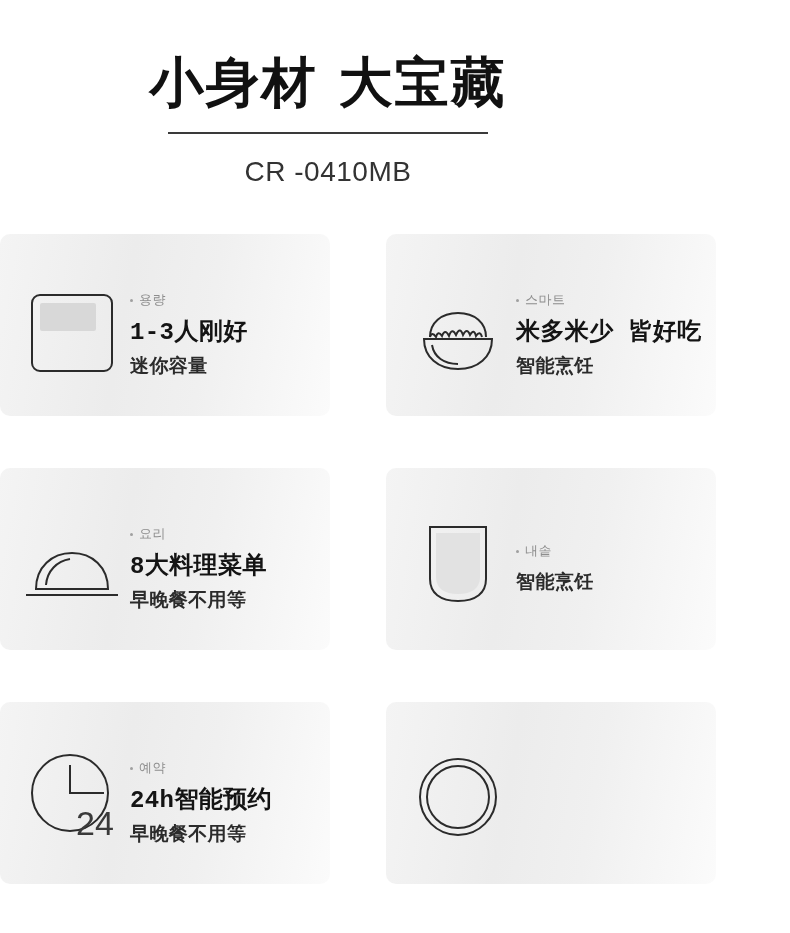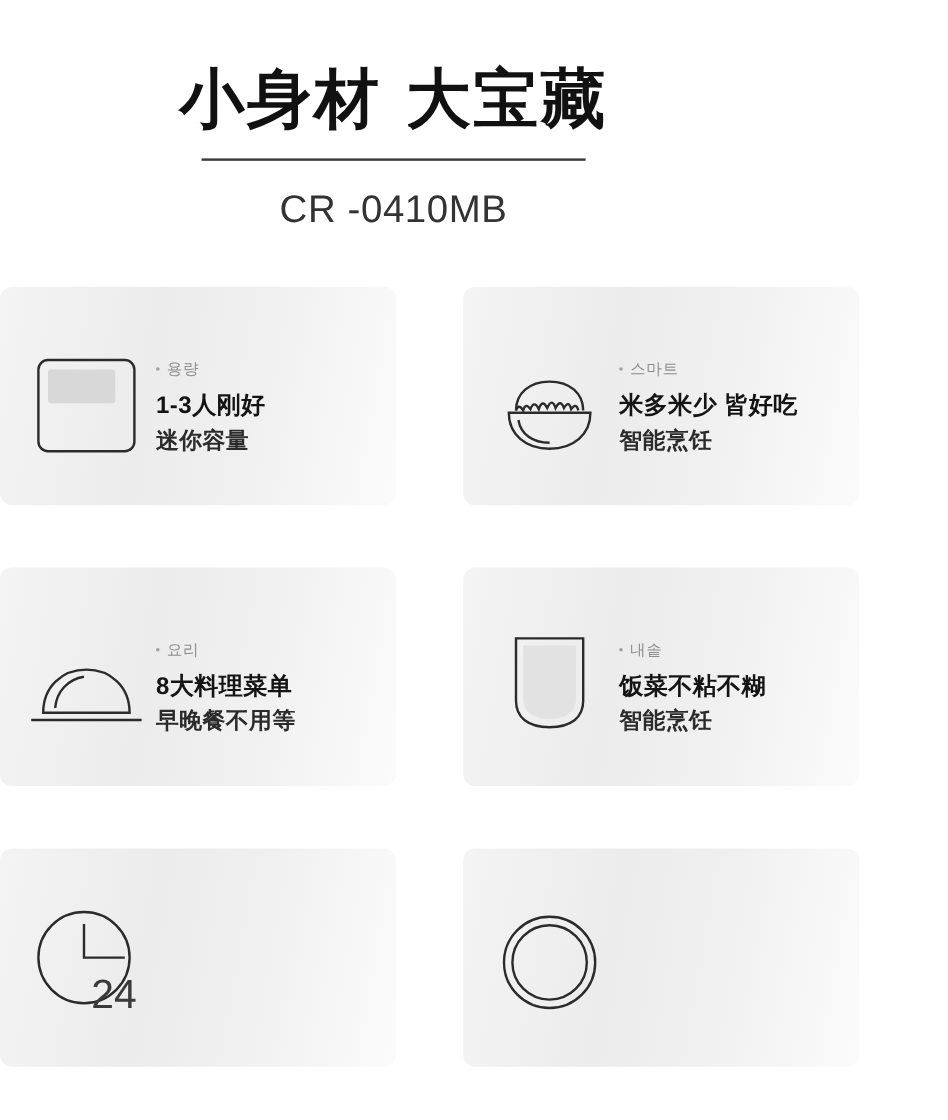--- a/index.html
+++ b/index.html
@@ -37,21 +37,21 @@
     font-family: "DejaVu Sans", "Liberation Sans", sans-serif;
   }
   .title-rule {
     width: 320px;
     height: 2px;
     background: #3a3a3a;
     margin: 18px auto 0 auto;
   }
   .subtitle {
     margin-top: 22px;
-    font-size: 32px;
+    font-size: 28px;
     color: #333;
     letter-spacing: 0.5px;
     font-weight: 400;
   }
 
   
   .grid {
     margin: 46px auto 0 auto;
     width: 716px;
     display: grid;
@@ -93,25 +93,26 @@
   }
   .kicker .dot {
     display: inline-block;
     width: 3px;
     height: 3px;
     border-radius: 50%;
     background: #a0a0a0;
     margin-right: 6px;
   }
   .head-line {
-    font-size: 20px;
+    font-size: 24px;
     font-weight: 700;
     color: #141414;
     line-height: 1.35;
     letter-spacing: 0.4px;
+    font-family: Liberation Mono, monospace;
   }
   .sub-line {
     font-size: 19px;
     font-weight: 700;
     color: #2b2b2b;
     line-height: 1.45;
     letter-spacing: 0.4px;
     margin-top: 2px;
   }
 
@@ -191,33 +192,40 @@
         <svg class="ic" width="96" height="100" viewBox="0 0 96 100">
           <path d="M20 14 L76 14 L76 66 C76 80 66 88 48 88 C30 88 20 80 20 66 Z" fill="none" stroke="#2b2b2b" stroke-width="2"></path>
           <path d="M26 20 L70 20 L70 64 C70 75 62 81 48 81 C34 81 26 75 26 64 Z" fill="#e2e2e2" stroke="none"></path>
         </svg>
       </div>
       <div class="card-text">
         <div class="kicker">
           <span class="dot"></span>
           <span>내솥</span>
         </div>
-        <div class="head-line">饭菜不粘不糊</div>
         <div class="sub-line">智能烹饪</div>
       </div>
     </div>
 
     <div class="card">
       <div class="card-icon">
         <svg class="ic" width="104" height="104" viewBox="0 0 104 104">
           <circle cx="50" cy="50" r="38" fill="none" stroke="#2b2b2b" stroke-width="2"></circle>
           <path d="M50 22 L50 50 L84 50" fill="none" stroke="#2b2b2b" stroke-width="2"></path>
           <text x="56" y="92" font-family="Liberation Sans, sans-serif" font-size="34" fill="#3a3a3a">24</text>
         </svg>
       </div>
+      <div class="card-text">
+        <div class="kicker">
+          <span class="dot"></span>
+          <span>예약</span>
+        </div>
+        <div class="head-line">24h智能预约</div>
+        <div class="sub-line">早晚餐不用等</div>
+      </div>
     </div>
 
     <div class="card">
       <div class="card-icon">
         <svg class="ic" width="100" height="100" viewBox="0 0 100 100">
           <circle cx="50" cy="50" r="38" fill="none" stroke="#2b2b2b" stroke-width="2"></circle>
           <circle cx="50" cy="50" r="31" fill="none" stroke="#2b2b2b" stroke-width="2"></circle>
         </svg>
       </div>
     </div>

